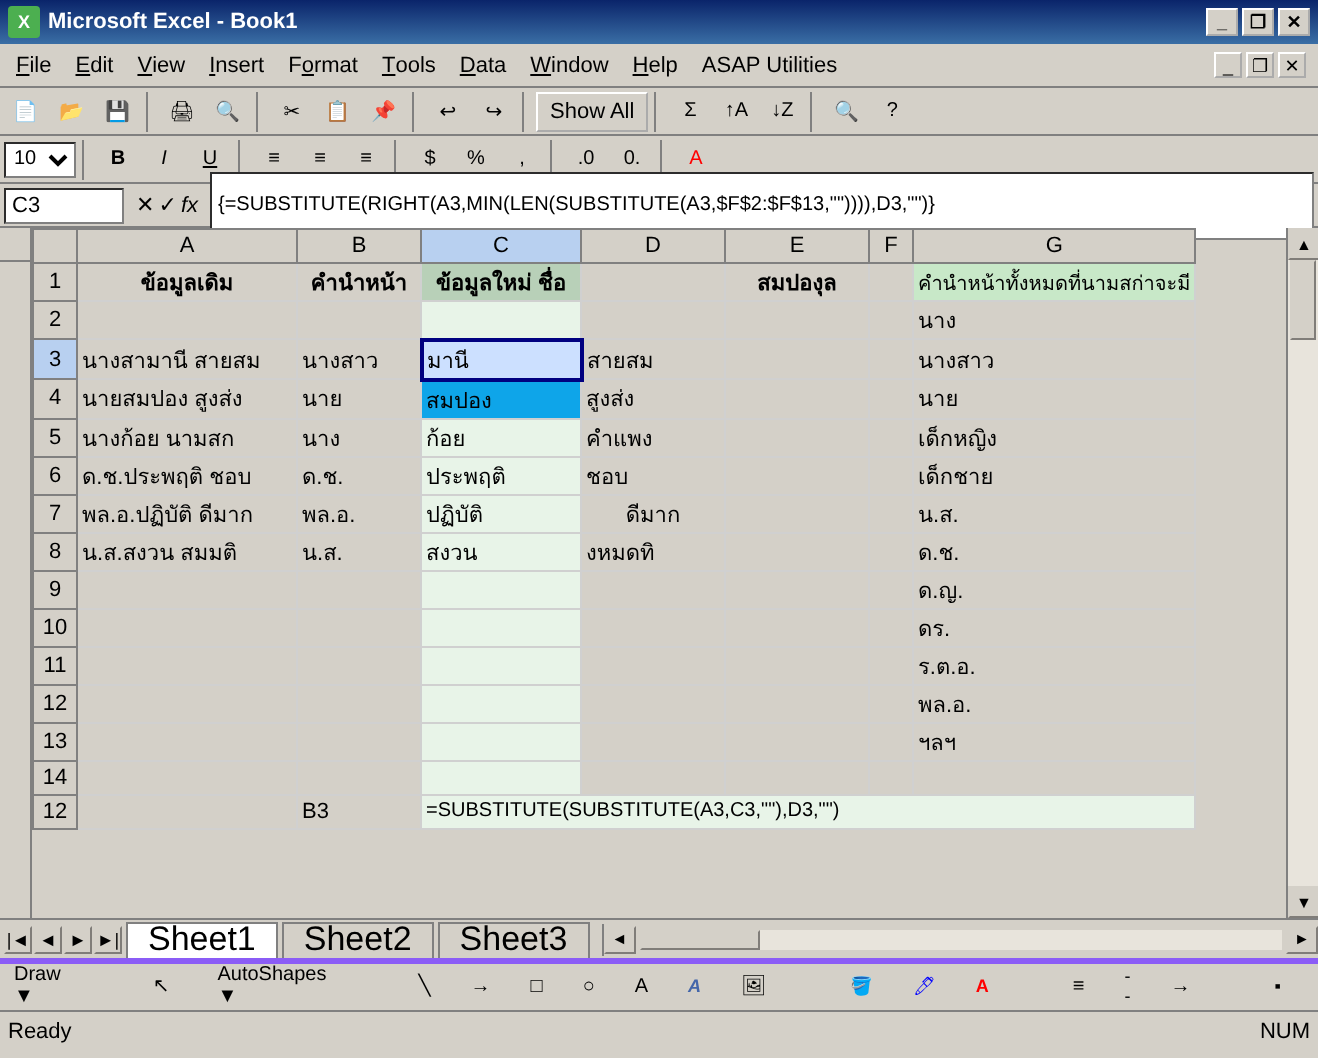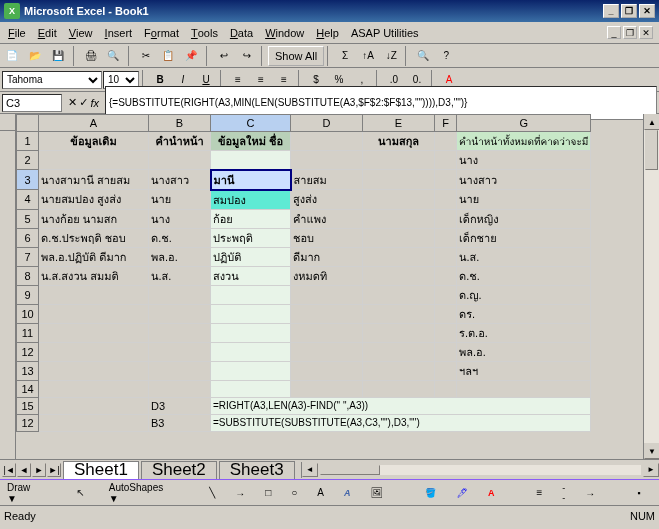--- a/index.html
+++ b/index.html
@@ -157,22 +157,22 @@
       padding: 0 4px;
       border-top: 1px solid #808080;
       font-size: 11px;
     }
 
     
     .draw-toolbar {
       background: #d4d0c8;
       height: 26px;
       display: flex;
-      align-items: center;
-      border-top: 1px solid #8b5cf6;
+      align-items: flex-start;
+      border-top: 3px solid #8b5cf6;
       padding: 0 2px;
       gap: 18px;
     }
 
     .col-header-row th {
       background: #d4d0c8;
       border: 1px solid #808080;
       font-weight: normal;
     }
 
@@ -252,23 +252,20 @@
   <div class="toolbar-sep"></div>
   <div class="toolbar-btn">Σ</div>
   <div class="toolbar-btn">↑A</div>
   <div class="toolbar-btn">↓Z</div>
   <div class="toolbar-sep"></div>
   <div class="toolbar-btn">🔍</div>
   <div class="toolbar-btn">?</div>
 </div>
 
 <div class="toolbar" style="height:24px; flex-wrap:nowrap; overflow:hidden;">
-  <select style="height:18px; font-size:10px; width:100px; border:1px inset #808080; background:#fff;">
-    <option>Tahoma</option>
-  </select>
   <select style="height:18px; font-size:10px; width:36px; border:1px inset #808080; background:#fff;">
     <option>10</option>
   </select>
   <div class="toolbar-sep"></div>
   <div class="toolbar-btn" style="font-weight:bold;">B</div>
   <div class="toolbar-btn" style="font-style:italic;">I</div>
   <div class="toolbar-btn" style="text-decoration:underline;">U</div>
   <div class="toolbar-sep"></div>
   <div class="toolbar-btn">≡</div>
   <div class="toolbar-btn">≡</div>
@@ -327,52 +324,52 @@
         </tr>
       </thead>
       <tbody id="spreadsheet-body">
 
         <tr>
           <td class="row-num">1</td>
           <td style="background:#d4d0c8; font-weight:bold; text-align:center; font-family:Tahoma,Arial,sans-serif;">ข้อมูลเดิม</td>
           <td style="background:#d4d0c8; font-weight:bold; text-align:center; font-family:Tahoma,Arial,sans-serif;">คำนำหน้า</td>
           <td style="background:#b8d0b8; font-weight:bold; text-align:center; font-family:Tahoma,Arial,sans-serif;">ข้อมูลใหม่ ชื่อ</td>
           <td style="background:#d4d0c8;"></td>
-          <td style="background:#d4d0c8; font-weight:bold; text-align:center; font-family:Tahoma,Arial,sans-serif;">นามสกุล</td>
-          <td></td>
-          <td style="background:#c8e8c8; font-size:10px; font-family:Tahoma,Arial,sans-serif;">คำนำหน้าทั้งหมดที่คาดว่าจะมี</td>
+          <td style="background:#d4d0c8; font-weight:bold; text-align:center; font-family:Tahoma,Arial,sans-serif;">สมปองุล</td>
+          <td></td>
+          <td style="background:#c8e8c8; font-size:10px; font-family:Tahoma,Arial,sans-serif;">คำนำหน้าทั้งหมดที่นามสก่าจะมี</td>
         </tr>
 
         <tr>
           <td class="row-num">2</td>
           <td></td>
           <td></td>
           <td style="background:#e8f4e8;"></td>
           <td></td>
           <td></td>
           <td></td>
           <td style="font-family:Tahoma,Arial,sans-serif;">นาง</td>
         </tr>
 
         <tr>
           <td class="row-num selected-row-header" style="background:#b8d0f0;">3</td>
           <td style="font-family:Tahoma,Arial,sans-serif;">นางสามานี สายสม</td>
           <td style="font-family:Tahoma,Arial,sans-serif;">นางสาว</td>
-          <td class="cell-selected" style="font-family:Tahoma,Arial,sans-serif; font-weight:bold;">มานี</td>
+          <td class="cell-selected" style="font-family:Tahoma,Arial,sans-serif; font-weight:normal;">มานี</td>
           <td style="font-family:Liberation Serif, serif;">สายสม</td>
           <td></td>
           <td></td>
           <td style="font-family:Tahoma,Arial,sans-serif;">นางสาว</td>
         </tr>
 
         <tr>
           <td class="row-num">4</td>
           <td style="font-family:Tahoma,Arial,sans-serif;">นายสมปอง สูงส่ง</td>
           <td style="font-family:Tahoma,Arial,sans-serif;">นาย</td>
-          <td style="background:#5eead4; font-family:Tahoma,Arial,sans-serif;">สมปอง</td>
+          <td style="background:#0ea5e9; font-family:Tahoma,Arial,sans-serif;">สมปอง</td>
           <td style="font-family:Tahoma,Arial,sans-serif;">สูงส่ง</td>
           <td></td>
           <td></td>
           <td style="font-family:Tahoma,Arial,sans-serif;">นาย</td>
         </tr>
 
         <tr>
           <td class="row-num">5</td>
           <td style="font-family:Tahoma,Arial,sans-serif;">นางก้อย นามสก</td>
           <td style="font-family:Tahoma,Arial,sans-serif;">นาง</td>
@@ -392,21 +389,21 @@
           <td></td>
           <td></td>
           <td style="font-family:Tahoma,Arial,sans-serif;">เด็กชาย</td>
         </tr>
 
         <tr>
           <td class="row-num">7</td>
           <td style="font-family:Tahoma,Arial,sans-serif;">พล.อ.ปฏิบัติ ดีมาก</td>
           <td style="font-family:Tahoma,Arial,sans-serif;">พล.อ.</td>
           <td style="background:#e8f4e8; font-family:Tahoma,Arial,sans-serif;">ปฏิบัติ</td>
-          <td style="font-family:Liberation Serif, serif;">ดีมาก</td>
+          <td style="font-family:Liberation Serif, serif;text-align:center;">ดีมาก</td>
           <td></td>
           <td></td>
           <td style="font-family:Tahoma,Arial,sans-serif;">น.ส.</td>
         </tr>
 
         <tr>
           <td class="row-num">8</td>
           <td style="font-family:Tahoma,Arial,sans-serif;">น.ส.สงวน สมมติ</td>
           <td style="font-family:Tahoma,Arial,sans-serif;">น.ส.</td>
           <td style="background:#e8f4e8; font-family:Tahoma,Arial,sans-serif;">สงวน</td>
@@ -475,26 +472,20 @@
           <td class="row-num">14</td>
           <td></td>
           <td></td>
           <td style="background:#e8f4e8;"></td>
           <td></td>
           <td></td>
           <td></td>
           <td></td>
         </tr>
 
-        <tr>
-          <td class="row-num">15</td>
-          <td></td>
-          <td style="font-family:Tahoma,Arial,sans-serif;">D3</td>
-          <td style="background:#e8f4e8; font-size:10px; font-family:Tahoma,Arial,sans-serif;" colspan="5">=RIGHT(A3,LEN(A3)-FIND(" ",A3))</td>
-        </tr>
 
 
         <tr>
           <td class="row-num">12</td>
           <td></td>
           <td style="font-family:Tahoma,Arial,sans-serif;">B3</td>
           <td style="background:#e8f4e8; font-size:10px; font-family:Tahoma,Arial,sans-serif;" colspan="5">=SUBSTITUTE(SUBSTITUTE(A3,C3,""),D3,"")</td>
         </tr>
 
 

